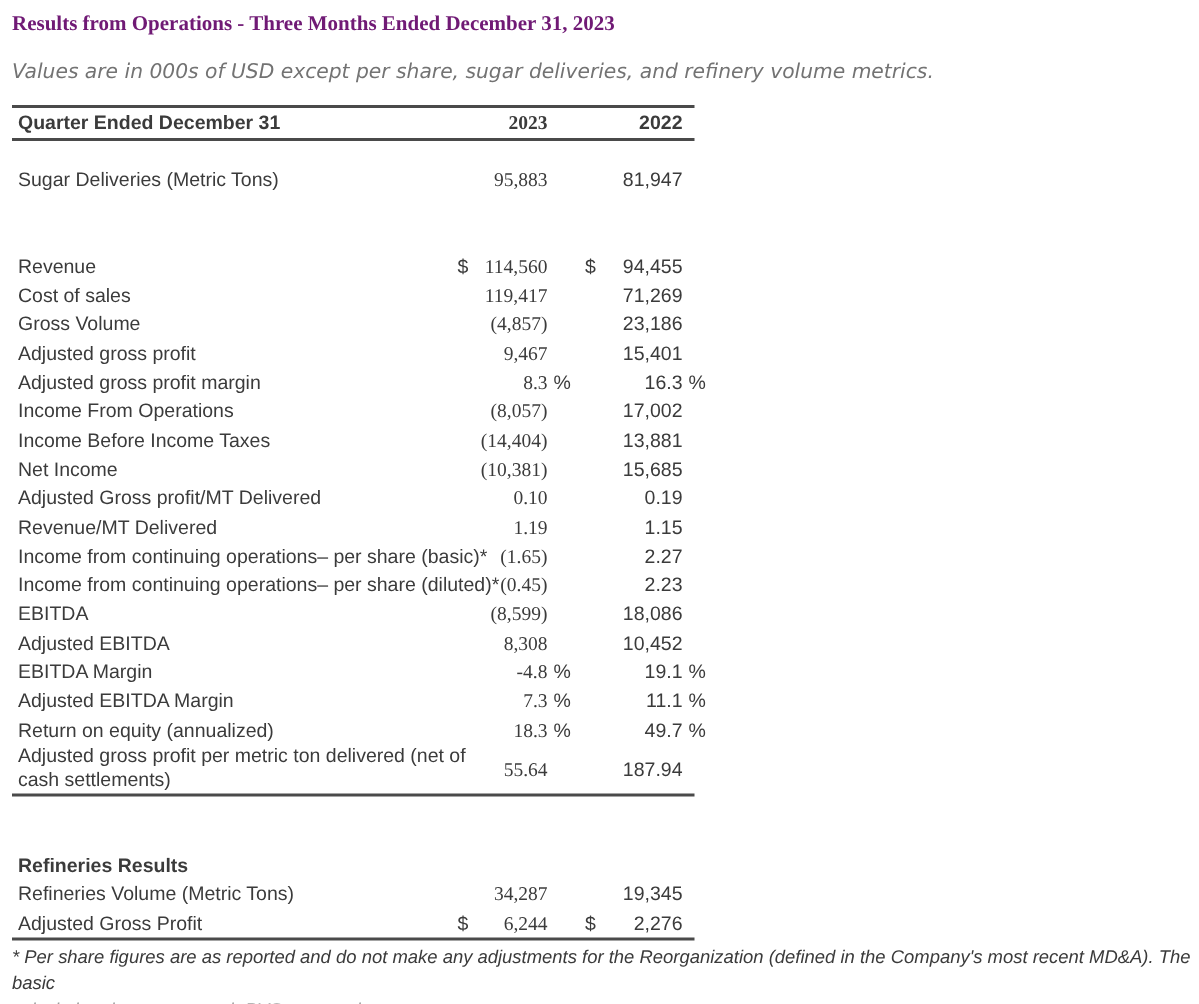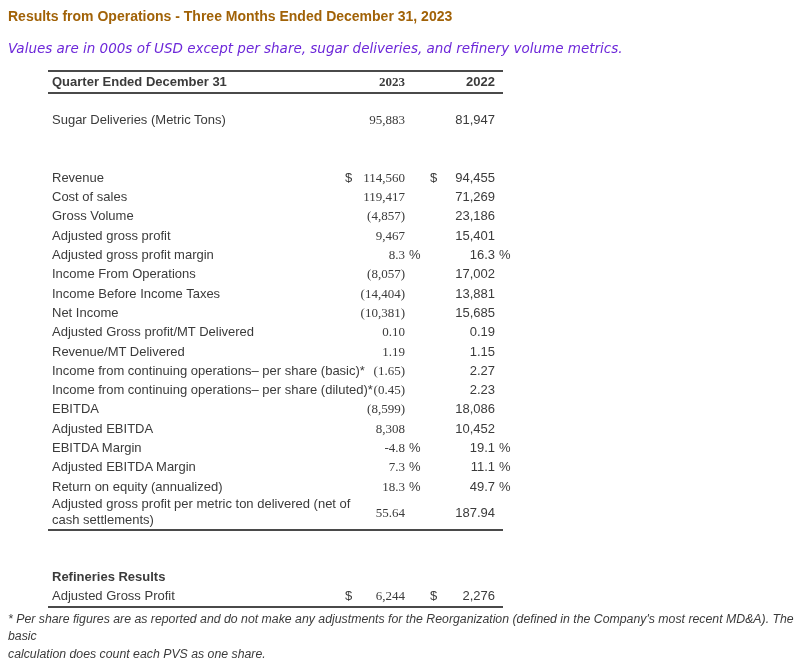--- a/index.html
+++ b/index.html
@@ -5,31 +5,31 @@
   html,body { margin:0; padding:0; background:#ffffff; }
   body {
     width:799px; height:669px; overflow:hidden;
     font-family:"Liberation Sans", sans-serif;
     color:#3b3b3b;
     -webkit-font-smoothing:antialiased;
   }
   .doc { padding:8px 0 0 8px; }
 
   .title {
-    font-family:Liberation Sans, sans-serif;
+    font-family:Liberation Serif, serif;
     font-weight:bold; font-size:14px; line-height:17px;
-    color:#a16207;
+    color:#701a75;
   }
   .subtitle {
     font-family:"DejaVu Sans", sans-serif;
     font-style:italic; font-size:13.5px; line-height:16px;
-    color:#6d28d9; margin-top:15px;
-  }
-
-  .fin-table { margin-top:14px; width:470px; font-size:13px;margin-left:40px; }
+    color:#737373; margin-top:15px;
+  }
+
+  .fin-table { margin-top:14px; width:470px; font-size:13px; }
   .rule { width:455px; height:2px; background:#4a4a4a; }
 
   .header-row { position:relative; height:20px; width:470px; font-weight:bold; }
   .header-row .cell { line-height:20px; }
 
   .rows-main { padding-top:16px; }
   .rows-ref  { padding-top:36px; }
 
   .row { position:relative; height:19.3px; width:470px; }
   .row .cell { line-height:19.3px; }
@@ -184,20 +184,25 @@
         </div>
       </div>
 
     <div class="rule"></div>
 
     <div class="rows-ref" id="rows-ref">
         <div class="row section">
           <span class="cell label">Refineries Results</span>
         </div>
         <div class="row">
+          <span class="cell label">Refineries Volume (Metric Tons)</span>
+          <span class="cell val1">34,287</span>
+          <span class="cell val2">19,345</span>
+        </div>
+        <div class="row">
           <span class="cell label">Adjusted Gross Profit</span>
           <span class="cell cur1">$</span>
           <span class="cell val1">6,244</span>
           <span class="cell cur2">$</span>
           <span class="cell val2">2,276</span>
         </div>
       </div>
 
     <div class="rule"></div>
   </div>

